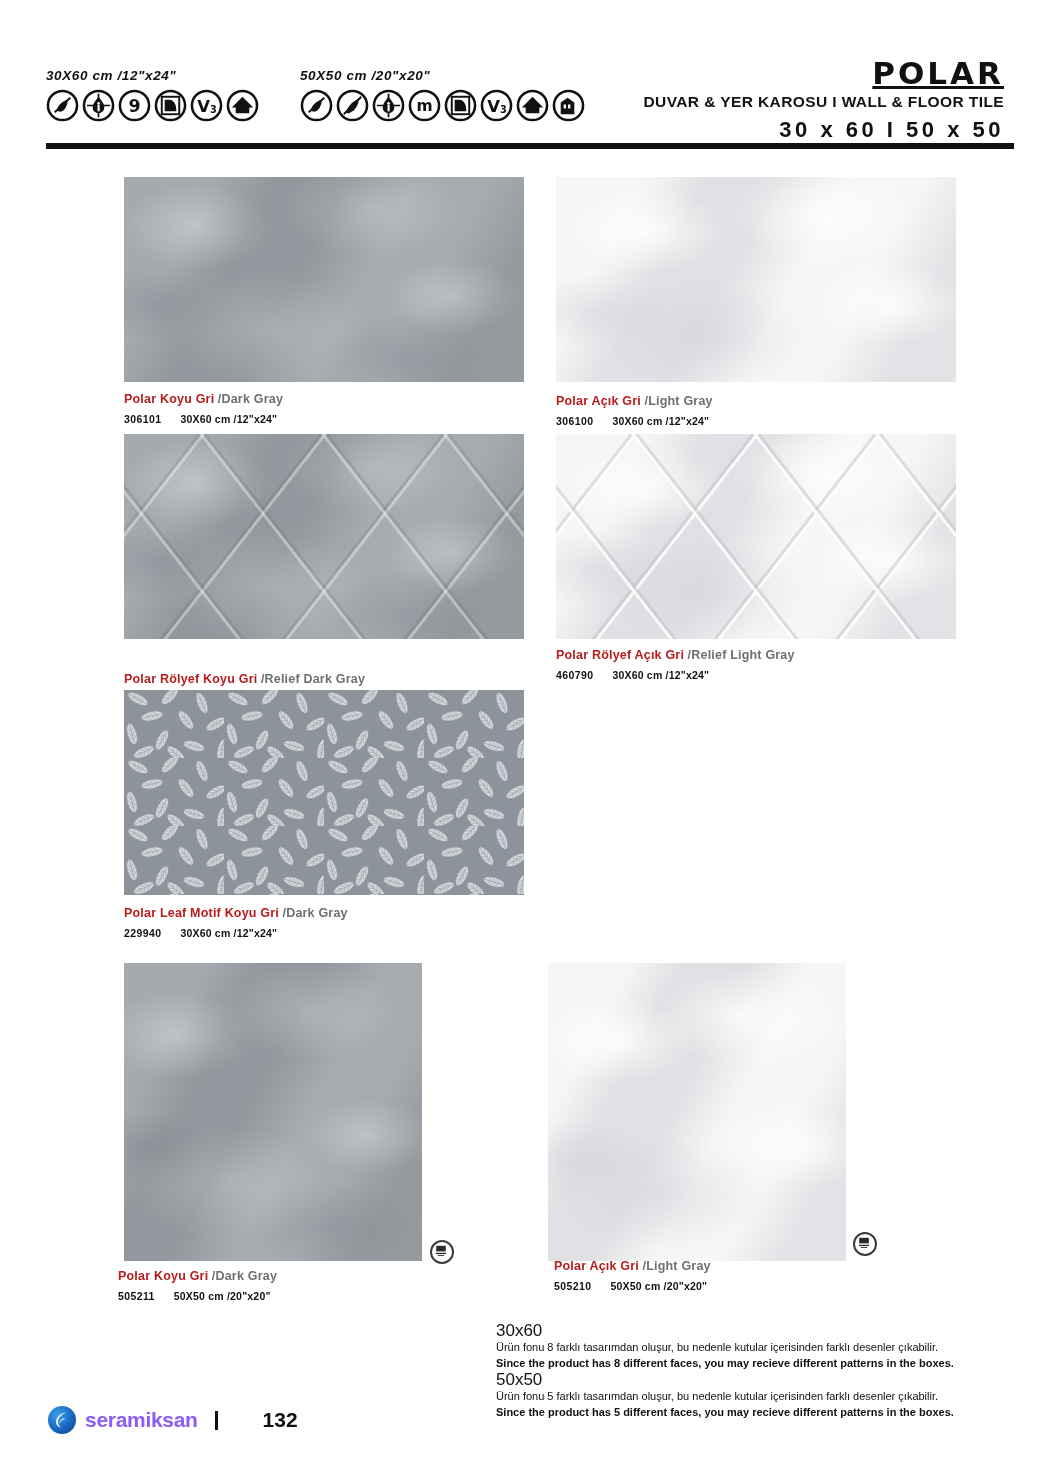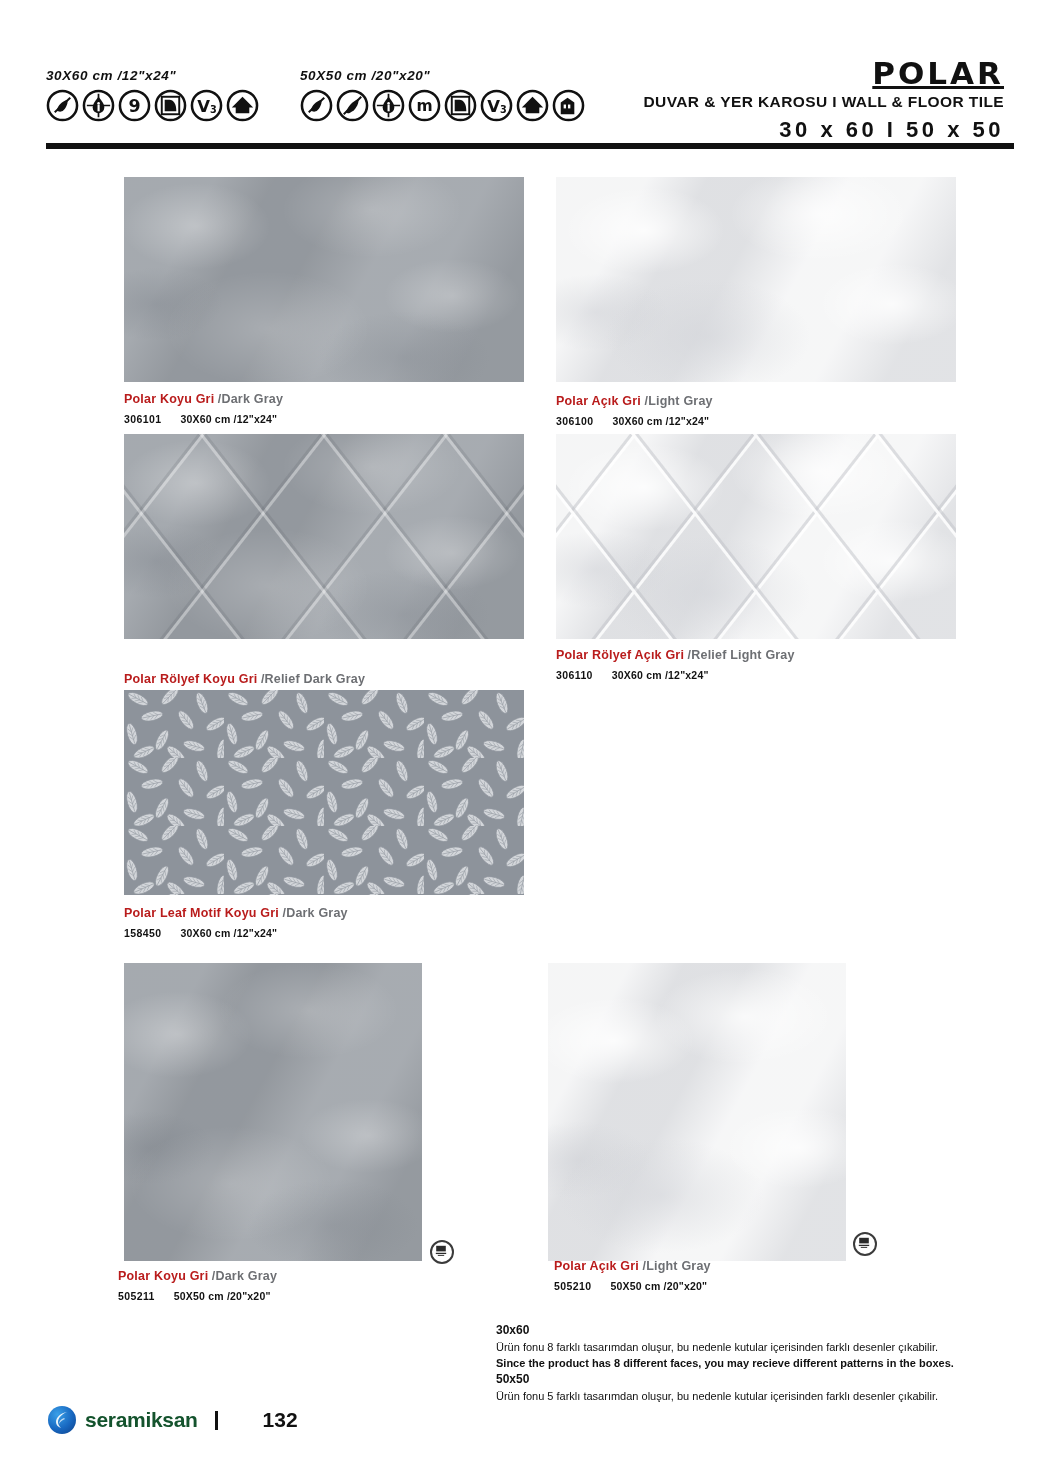--- a/index.html
+++ b/index.html
@@ -89,31 +89,31 @@
   .cap{position:absolute;}
   .cap .l1{font-size:12.5px;line-height:15px;white-space:nowrap;}
   .cap .l1 b{font-weight:bold;color:#b91c1c;letter-spacing:.2px;}
   .cap .l1 span{color:#6d6f73;font-weight:bold;letter-spacing:.2px;}
   .cap .l2{font-size:10.5px;line-height:15px;margin-top:5px;white-space:nowrap;color:#111;}
   .cap .l2 .code{font-weight:bold;letter-spacing:.4px;}
   .cap .l2 .dim{font-weight:bold;margin-left:16px;letter-spacing:.2px;}
 
   
   .note{position:absolute;left:496px;top:1322px;width:520px;}
-  .note .hd{font-size:12px;font-weight:bold;color:#111;line-height:17px;}
+  .note .hd{font-size:17px;font-weight:normal;color:#111;line-height:17px;}
   .note .tr{font-size:11px;color:#111;line-height:16px;}
   .note .en{font-size:11px;color:#111;line-height:16px;font-weight:bold;}
 
   
   .footer{position:absolute;left:48px;top:1406px;display:flex;align-items:center;gap:9px;}
   .logo-mark{width:28px;height:28px;border-radius:50%;
     background:radial-gradient(circle at 34% 30%, #3aa0e8 0%, #1867c0 55%, #0d3f86 100%);
     position:relative;}
   .logo-mark .swoosh{position:absolute;left:6px;top:5px;width:16px;height:18px;}
-  .logo-word{font-size:21px;font-weight:bold;letter-spacing:-.3px;color:#14532d;}
+  .logo-word{font-size:21px;font-weight:bold;letter-spacing:-.3px;color:#8b5cf6;}
   .logo-bar{width:3px;height:19px;background:#111;margin:0 4px 0 8px;}
   .page-num{font-size:21px;font-weight:bold;color:#111;margin-left:32px;}
 </style>
 </head>
 <body>
 
 <div class="header">
 
   <div class="spec-group g1">
     <div class="spec-title">30X60 cm /12"x24"</div>
@@ -282,21 +282,21 @@
     <span class="dim">30X60 cm /12"x24"</span></div>
 </div>
 
 <div class="plate" style="left:556px;top:434px;width:400px;height:205px;">
   <div class="tex marble-light"></div>
   <div class="relief-net lt"></div>
 </div>
 <div class="cap" style="left:556px;top:648px;">
   <div class="l1"><b>Polar Rölyef Açık Gri</b>
     <span>/Relief Light Gray</span></div>
-  <div class="l2"><span class="code">306110</span>
+  <div class="l2"><span class="code">460790</span>
     <span class="dim">30X60 cm /12"x24"</span></div>
 </div>
 
 <div class="plate leafbase" style="left:124px;top:690px;width:400px;height:205px;">
   <svg class="leafsvg" viewBox="0 0 400 205" preserveAspectRatio="none">
     <defs>
       <g id="lf">
         <ellipse rx="11" ry="4.6" fill="#d3d6da"></ellipse>
         <ellipse rx="11" ry="4.6" fill="none" stroke="#8d939b" stroke-width=".7"></ellipse>
         <path d="M-10 0 H10" stroke="#9aa0a7" stroke-width=".7"></path>
@@ -317,21 +317,21 @@
         <use href="#lf" x="52" y="64" transform="rotate(40,52,64)"></use>
         <use href="#lf" x="20" y="62" transform="rotate(-24,20,62)"></use>
       </pattern>
     </defs>
     <rect width="400" height="205" fill="url(#leafpat)"></rect>
   </svg>
 </div>
 <div class="cap" style="left:124px;top:906px;">
   <div class="l1"><b>Polar Leaf Motif Koyu Gri</b>
     <span>/Dark Gray</span></div>
-  <div class="l2"><span class="code">158450</span>
+  <div class="l2"><span class="code">229940</span>
     <span class="dim">30X60 cm /12"x24"</span></div>
 </div>
 
 <div class="plate" style="left:124px;top:963px;width:298px;height:298px;">
   <div class="tex marble-dark"></div>
 </div>
 <div class="badge" style="left:430px;top:1240px;">
   <svg viewBox="0 0 20 20" width="16" height="16" style="margin:1px;">
     <rect x="4" y="3.5" width="12" height="7" fill="#2b2b2b"></rect>
     <path d="M3.5 13h13" stroke="#2b2b2b" stroke-width="1.6"></path>
@@ -361,20 +361,21 @@
   <div class="l2"><span class="code">505210</span>
     <span class="dim">50X50 cm /20"x20"</span></div>
 </div>
 
 <div class="note">
   <div class="hd">30x60</div>
   <div class="tr">Ürün fonu 8 farklı tasarımdan oluşur, bu nedenle kutular içerisinden farklı desenler çıkabilir.</div>
   <div class="en">Since the product has 8 different faces, you may recieve different patterns in the boxes.</div>
   <div class="hd">50x50</div>
   <div class="tr">Ürün fonu 5 farklı tasarımdan oluşur, bu nedenle kutular içerisinden farklı desenler çıkabilir.</div>
+  <div class="en">Since the product has 5 different faces, you may recieve different patterns in the boxes.</div>
 </div>
 
 <div class="footer">
   <div class="logo-mark">
     <svg class="swoosh" viewBox="0 0 16 18">
       <path d="M13 1C7 2 2 6 2 11c0 3 2 5 5 6-2-2-3-4-3-6 0-4 4-8 9-10z" fill="#ffffff" opacity=".92"></path>
       <path d="M10 7c-3 1-5 3-5 6 1-2 3-4 6-5z" fill="#ffffff" opacity=".7"></path>
     </svg>
   </div>
   <div class="logo-word">seramiksan</div>

